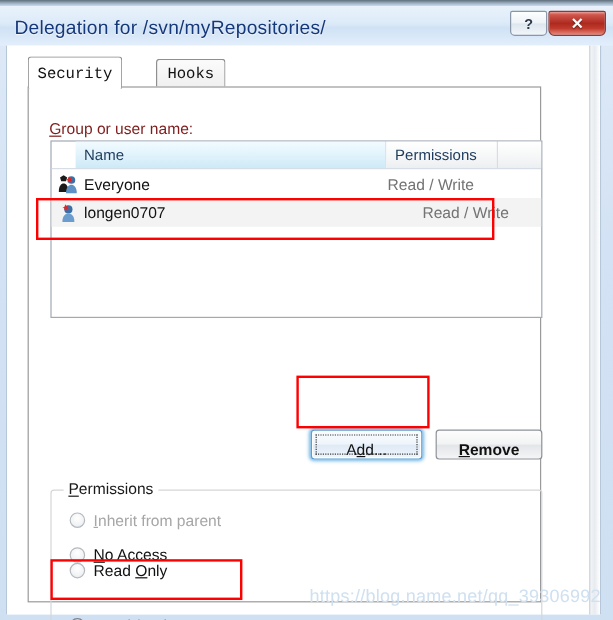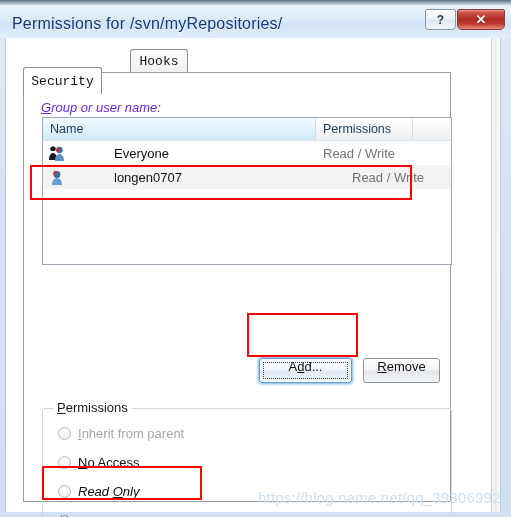--- a/index.html
+++ b/index.html
@@ -86,80 +86,79 @@
     border:1px solid #8f8f8f;
     border-bottom:none;
     background:linear-gradient(180deg,#fbfbfb 0%,#efefef 100%);
     border-radius:3px 3px 0 0;
   }
   .tab.active{
     top:0;height:27px;
     background:#ffffff;
     border-color:#8f8f8f;
     z-index:3;
-    margin-top:20px;
   }
   #tab-panel{
     position:absolute;left:17px;top:34px;width:428px;height:430px;
     border:1px solid #9a9a9a;background:#ffffff;box-sizing:border-box;
   }
 
   
-  .lbl{font-size:13px;color:#6d28d9;font-style:italic;}
+  .lbl{font-size:13px;color:#7f1d1d;}
   u.mn{text-decoration:underline;}
 
   #group-label{position:absolute;left:35px;top:62px;}
 
   
   #listview{
     position:absolute;left:36px;top:79px;width:410px;height:148px;
     border:1px solid #9fa9b3;background:#ffffff;box-sizing:border-box;
   }
   #list-header{
     display:flex;height:23px;box-sizing:border-box;
     border-bottom:1px solid #d6dde4;
   }
   .col-head{
     box-sizing:border-box;height:22px;display:flex;align-items:center;
     padding-left:7px;font-size:12.5px;color:#1b3a5c;
     border-right:1px solid #d6dde4;
   }
-  .col-head.sorted{background:linear-gradient(180deg,#f2fbff 0%,#dff2fb 55%,#cdeaf7 100%);}
+  .col-head.sorted{background:linear-gradient(180deg,#f2fbff 0%,#dff2fb 55%,#cdeaf7 100%);margin-left:20px;}
   .col-head.plain{background:linear-gradient(180deg,#ffffff 0%,#f6f7f8 55%,#eceff1 100%);}
   #col-name{width:273px;}
   #col-perm{width:97px;}
   #col-extra{width:38px;border-right:none;}
 
   .list-row{display:flex;height:24px;align-items:center;}
   .cell-name{width:273px;display:flex;align-items:center;padding-left:5px;box-sizing:border-box;}
   .cell-perm{width:97px;padding-left:7px;box-sizing:border-box;font-size:13px;color:#737373;}
-  .row-text{font-size:13px;color:#111;margin-left:44px;}
+  .row-text{font-size:13px;color:#111;}
   .row-selected{background:#f3f3f3;gap:29px;}
 
   .ico{width:19px;height:17px;margin-right:3px;position:relative;flex:0 0 auto;}
 
   
   .btn{
     position:absolute;height:25px;box-sizing:border-box;
     border:1px solid #8d9298;border-radius:3px;
     background:linear-gradient(180deg,#fdfdfd 0%,#f2f3f4 47%,#e3e6e9 53%,#f4f5f6 100%);
     font-size:13px;color:#111;
-    display:flex;align-items:flex-start;justify-content:center;
+    display:flex;align-items:flex-end;justify-content:center;
   }
   #add-button{
     left:253px;top:320px;width:93px;
     border:1px solid #5b9ed1;
     box-shadow:0 0 3px 1px rgba(90,170,225,.85), inset 0 0 0 1px #ffffff;
     background:linear-gradient(180deg,#fbfdff 0%,#eef5fb 47%,#dfeaf6 53%,#f0f6fc 100%);
   }
   #add-focus-rect{
     position:absolute;left:3px;top:3px;right:3px;bottom:3px;
     border:1px dotted #3b3b3b;
   }
-  #remove-button{left:357px;top:320px;width:77px;}
+  #remove-button{left:357px;top:320px;width:89px;font-weight:bold;}
 
   
   #permissions-group{
     position:absolute;left:36px;top:370px;width:410px;height:128px;
     border:1px solid #d3d6d9;border-radius:3px;box-sizing:border-box;
   }
   #permissions-legend{
     position:absolute;left:47px;top:362px;background:#ffffff;
     padding:0 4px;font-size:13px;color:#1a1a1a;
   }
@@ -197,21 +196,21 @@
   }
 </style>
 </head>
 <body>
 
 <div id="window">
 
   <div id="frame-top-edge"></div>
 
   <div id="titlebar">
-    <div id="title-text">Permissions for /svn/myRepositories/</div>
+    <div id="title-text">Delegation for /svn/myRepositories/</div>
     <div id="caption-buttons">
       <div class="cap-btn" id="help-button">?</div>
       <div class="cap-btn" id="close-button">✕</div>
     </div>
   </div>
 
   <div id="client">
     <div id="client-inner">
 
       <div id="tabstrip">
@@ -284,21 +283,21 @@
       <div class="radio-row" style="top:386px;">
         <span class="radio"></span>
         <span class="radio-label disabled"><span></span><u class="mn">I</u><span>nherit from parent</span></span>
       </div>
 
       <div class="radio-row" style="top:415px;">
         <span class="radio"></span>
         <span class="radio-label"><span></span><u class="mn">N</u><span>o Access</span></span>
       </div>
 
-      <div class="radio-row" style="top:444px;font-style:italic;">
+      <div class="radio-row" style="top:428px;">
         <span class="radio"></span>
         <span class="radio-label"><span>Read </span><u class="mn">O</u><span>nly</span></span>
       </div>
 
       <div class="radio-row" style="top:474px;">
         <span class="radio checked"></span>
         <span class="radio-label"><span>Read / </span><u class="mn">W</u><span>rite</span></span>
       </div>
 
     </div>

